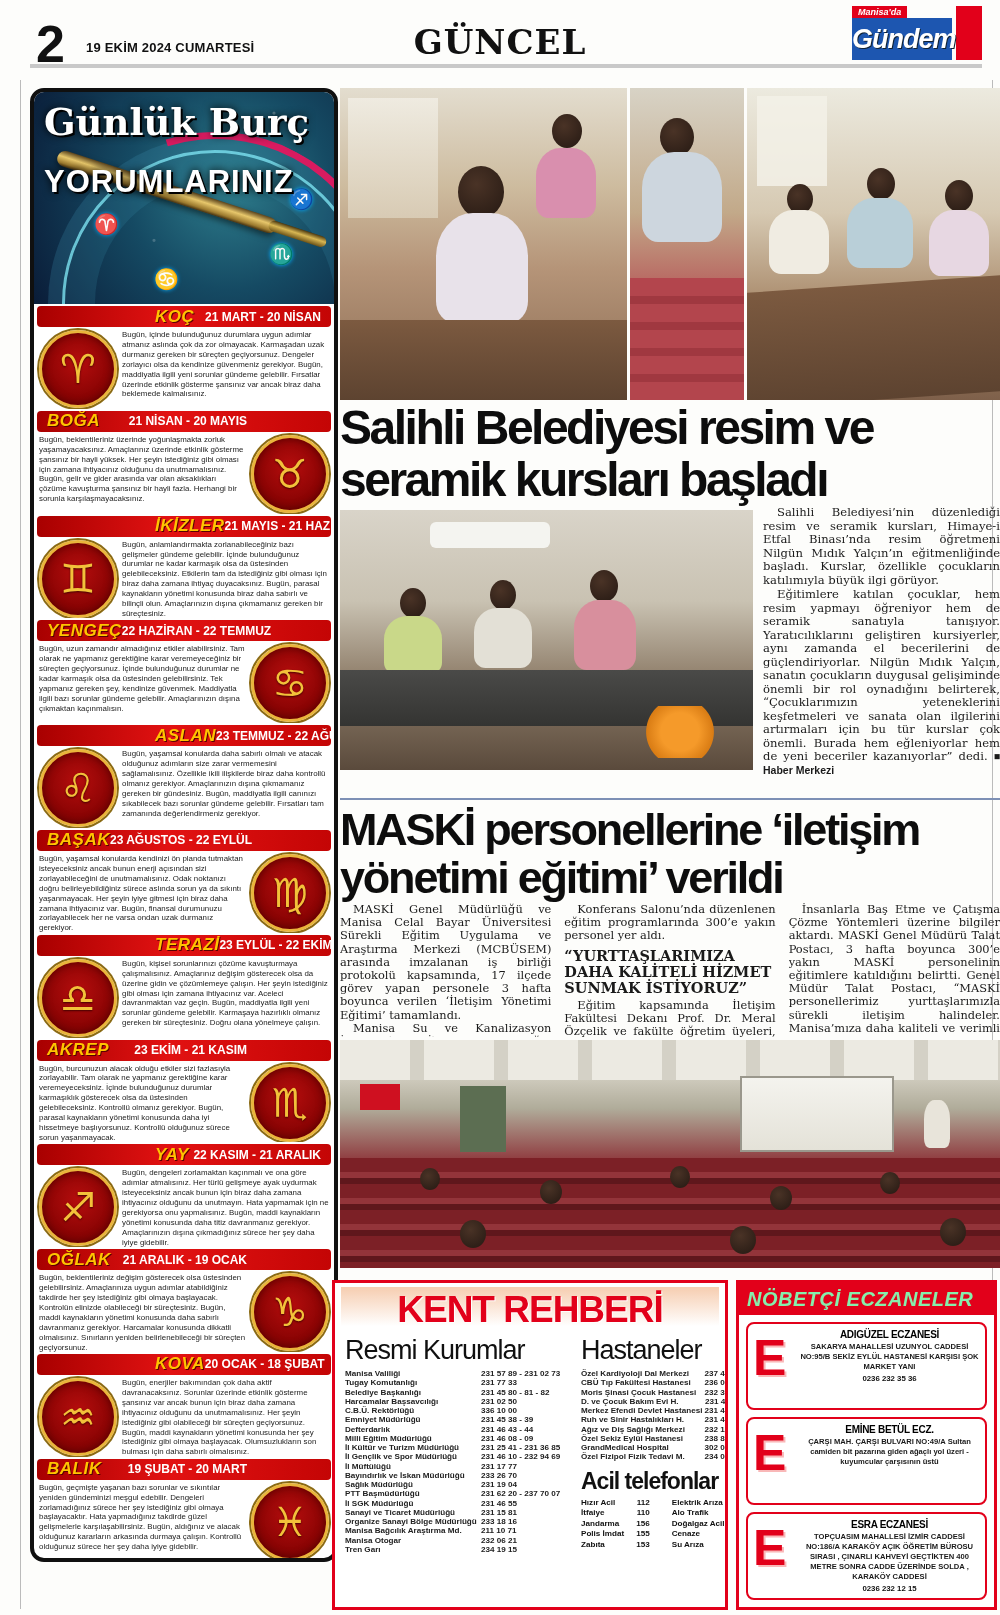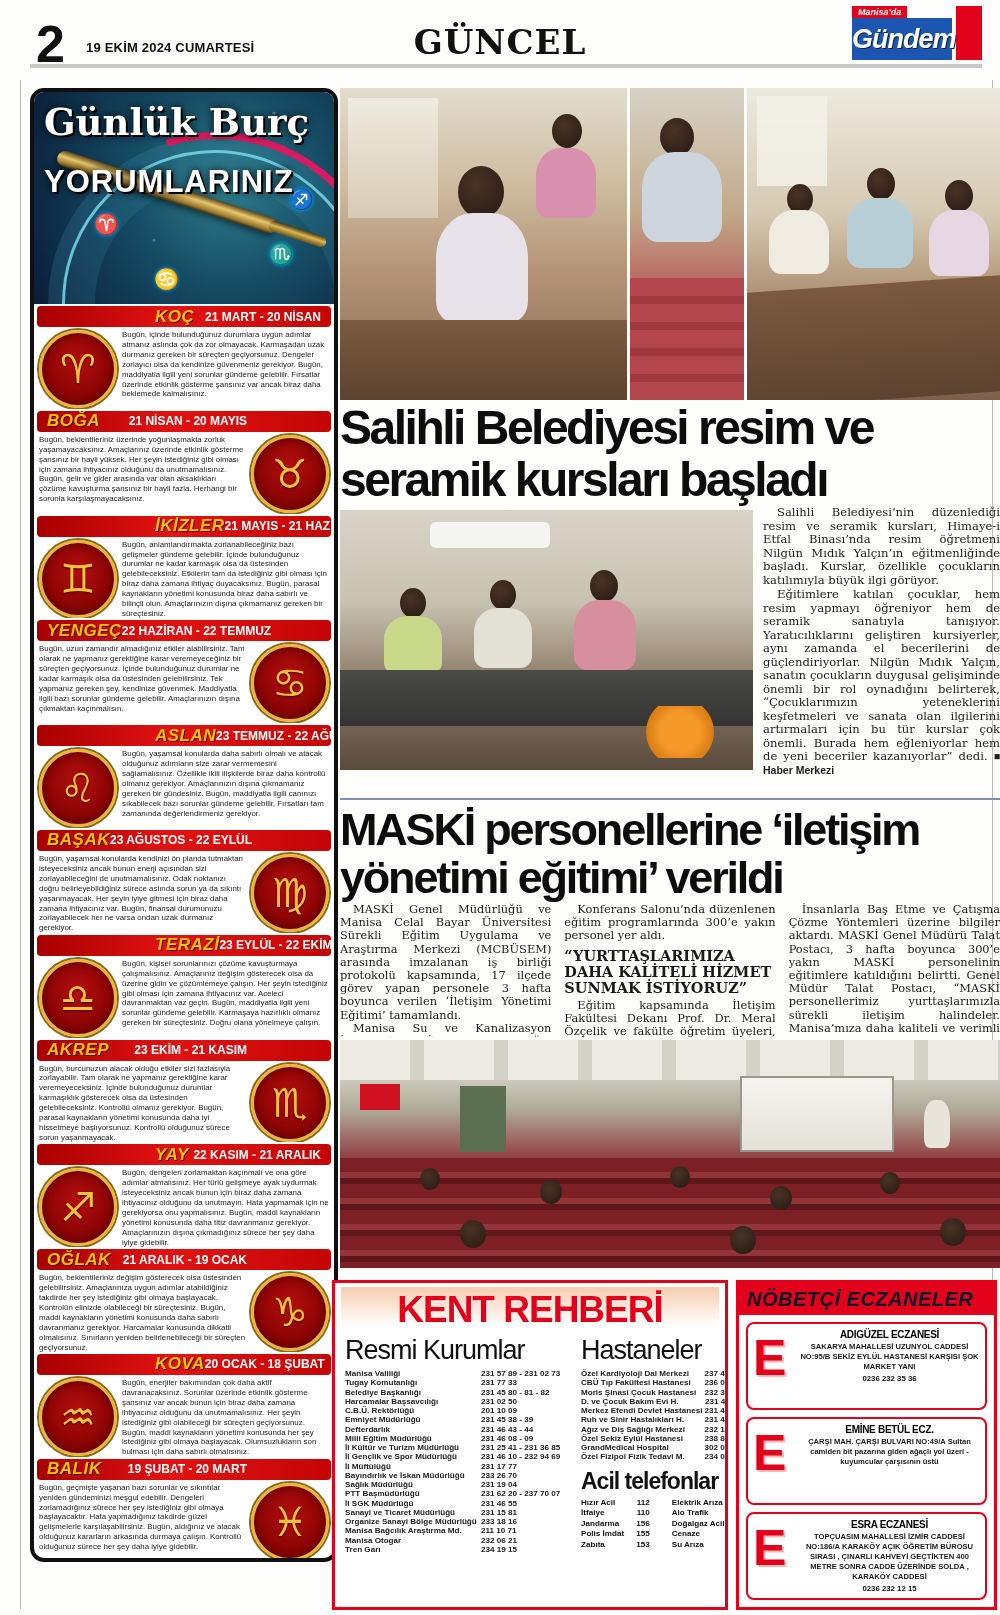--- a/index.html
+++ b/index.html
@@ -108,21 +108,21 @@
   .krow .p{flex:0 0 92px;white-space:nowrap;}
   .kcol2 .krow .p{flex:0 0 38px;text-align:right;}
   .acil-head{font-size:23px;font-weight:700;letter-spacing:-1px;margin:6px 0 3px;}
   .acil-grid{display:flex;gap:22px;}
   .acol{flex:1;}
   .arow{display:flex;font-size:8.1px;font-weight:700;line-height:10.5px;}
   .arow .n{flex:1;}
   
   .ecz{position:absolute;left:736px;top:1280px;width:261px;height:330px;box-sizing:border-box;
        border:3px solid #e2001a;background:#fff;}
-  .ecz-title{background:#e2001a;color:#0f172a;font-size:20px;font-weight:900;font-style:italic;
+  .ecz-title{background:#e2001a;color:#86efac;font-size:20px;font-weight:900;font-style:italic;
              padding:5px 8px 4px;letter-spacing:.5px;}
   .ecz-list{padding:7px 7px 0;display:flex;flex-direction:column;gap:7px;}
   .ecz-card{border:2.5px solid #e2001a;border-radius:8px;position:relative;min-height:88px;
             padding:5px 6px 5px 52px;box-sizing:border-box;}
   .ecz-e{position:absolute;left:5px;top:12px;font-size:50px;font-weight:900;color:#e2001a;line-height:44px;
          text-shadow:2px 2px 0 #f9b8b8;}
   .ecz-name{text-align:center;font-size:10px;font-weight:900;letter-spacing:-.3px;color:#000;margin-bottom:2px;}
   .ecz-addr{text-align:center;font-size:7.6px;font-weight:700;line-height:10px;color:#1a1a1a;}
   .ecz-phone{text-align:center;font-size:7.8px;font-weight:800;margin-top:2px;}
 </style>
@@ -420,21 +420,21 @@
               <span class="p">231 45 80 - 81 - 82</span>
             </div>
 
             <div class="krow alt-odd">
               <span class="n">Harcamalar Başsavcılığı</span>
               <span class="p">231 02 50</span>
             </div>
 
             <div class="krow alt-even">
               <span class="n">C.B.Ü. Rektörlüğü</span>
-              <span class="p">201 10 09</span>
+              <span class="p">336 10 00</span>
             </div>
 
             <div class="krow alt-odd">
               <span class="n">Emniyet Müdürlüğü</span>
               <span class="p">231 45 38 - 39</span>
             </div>
 
             <div class="krow alt-even">
               <span class="n">Defterdarlık</span>
               <span class="p">231 46 43 - 44</span>

